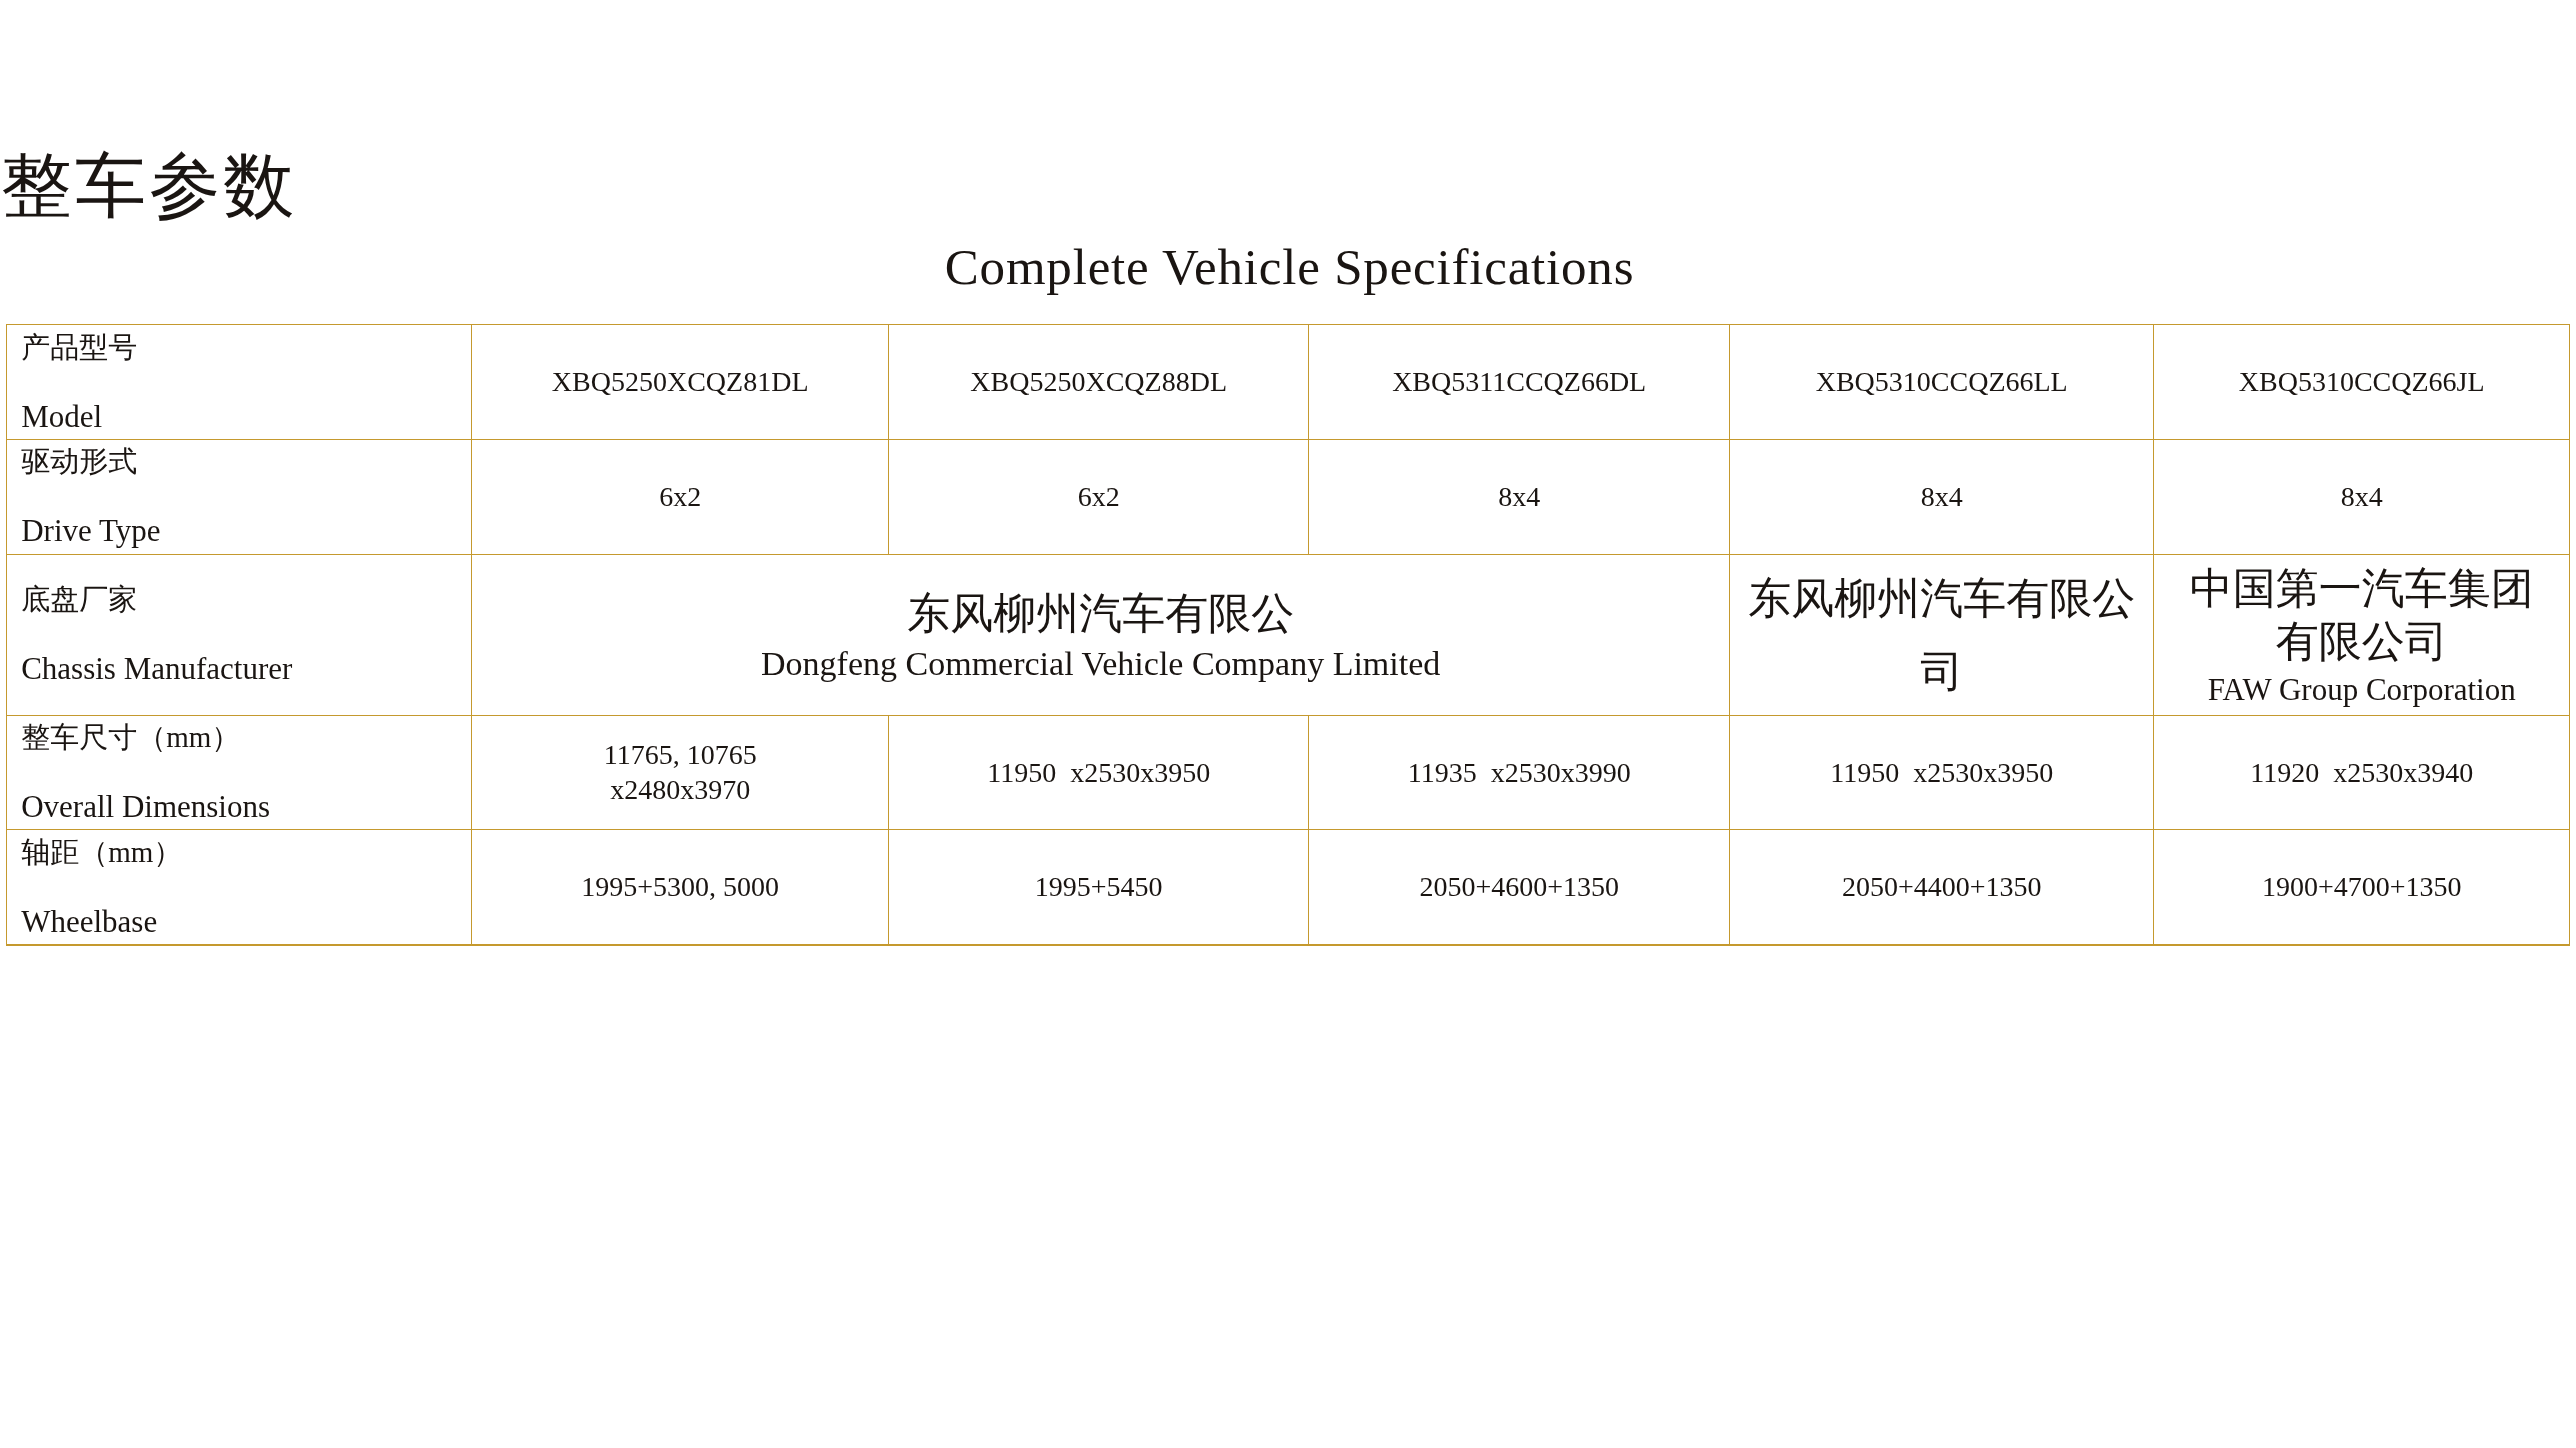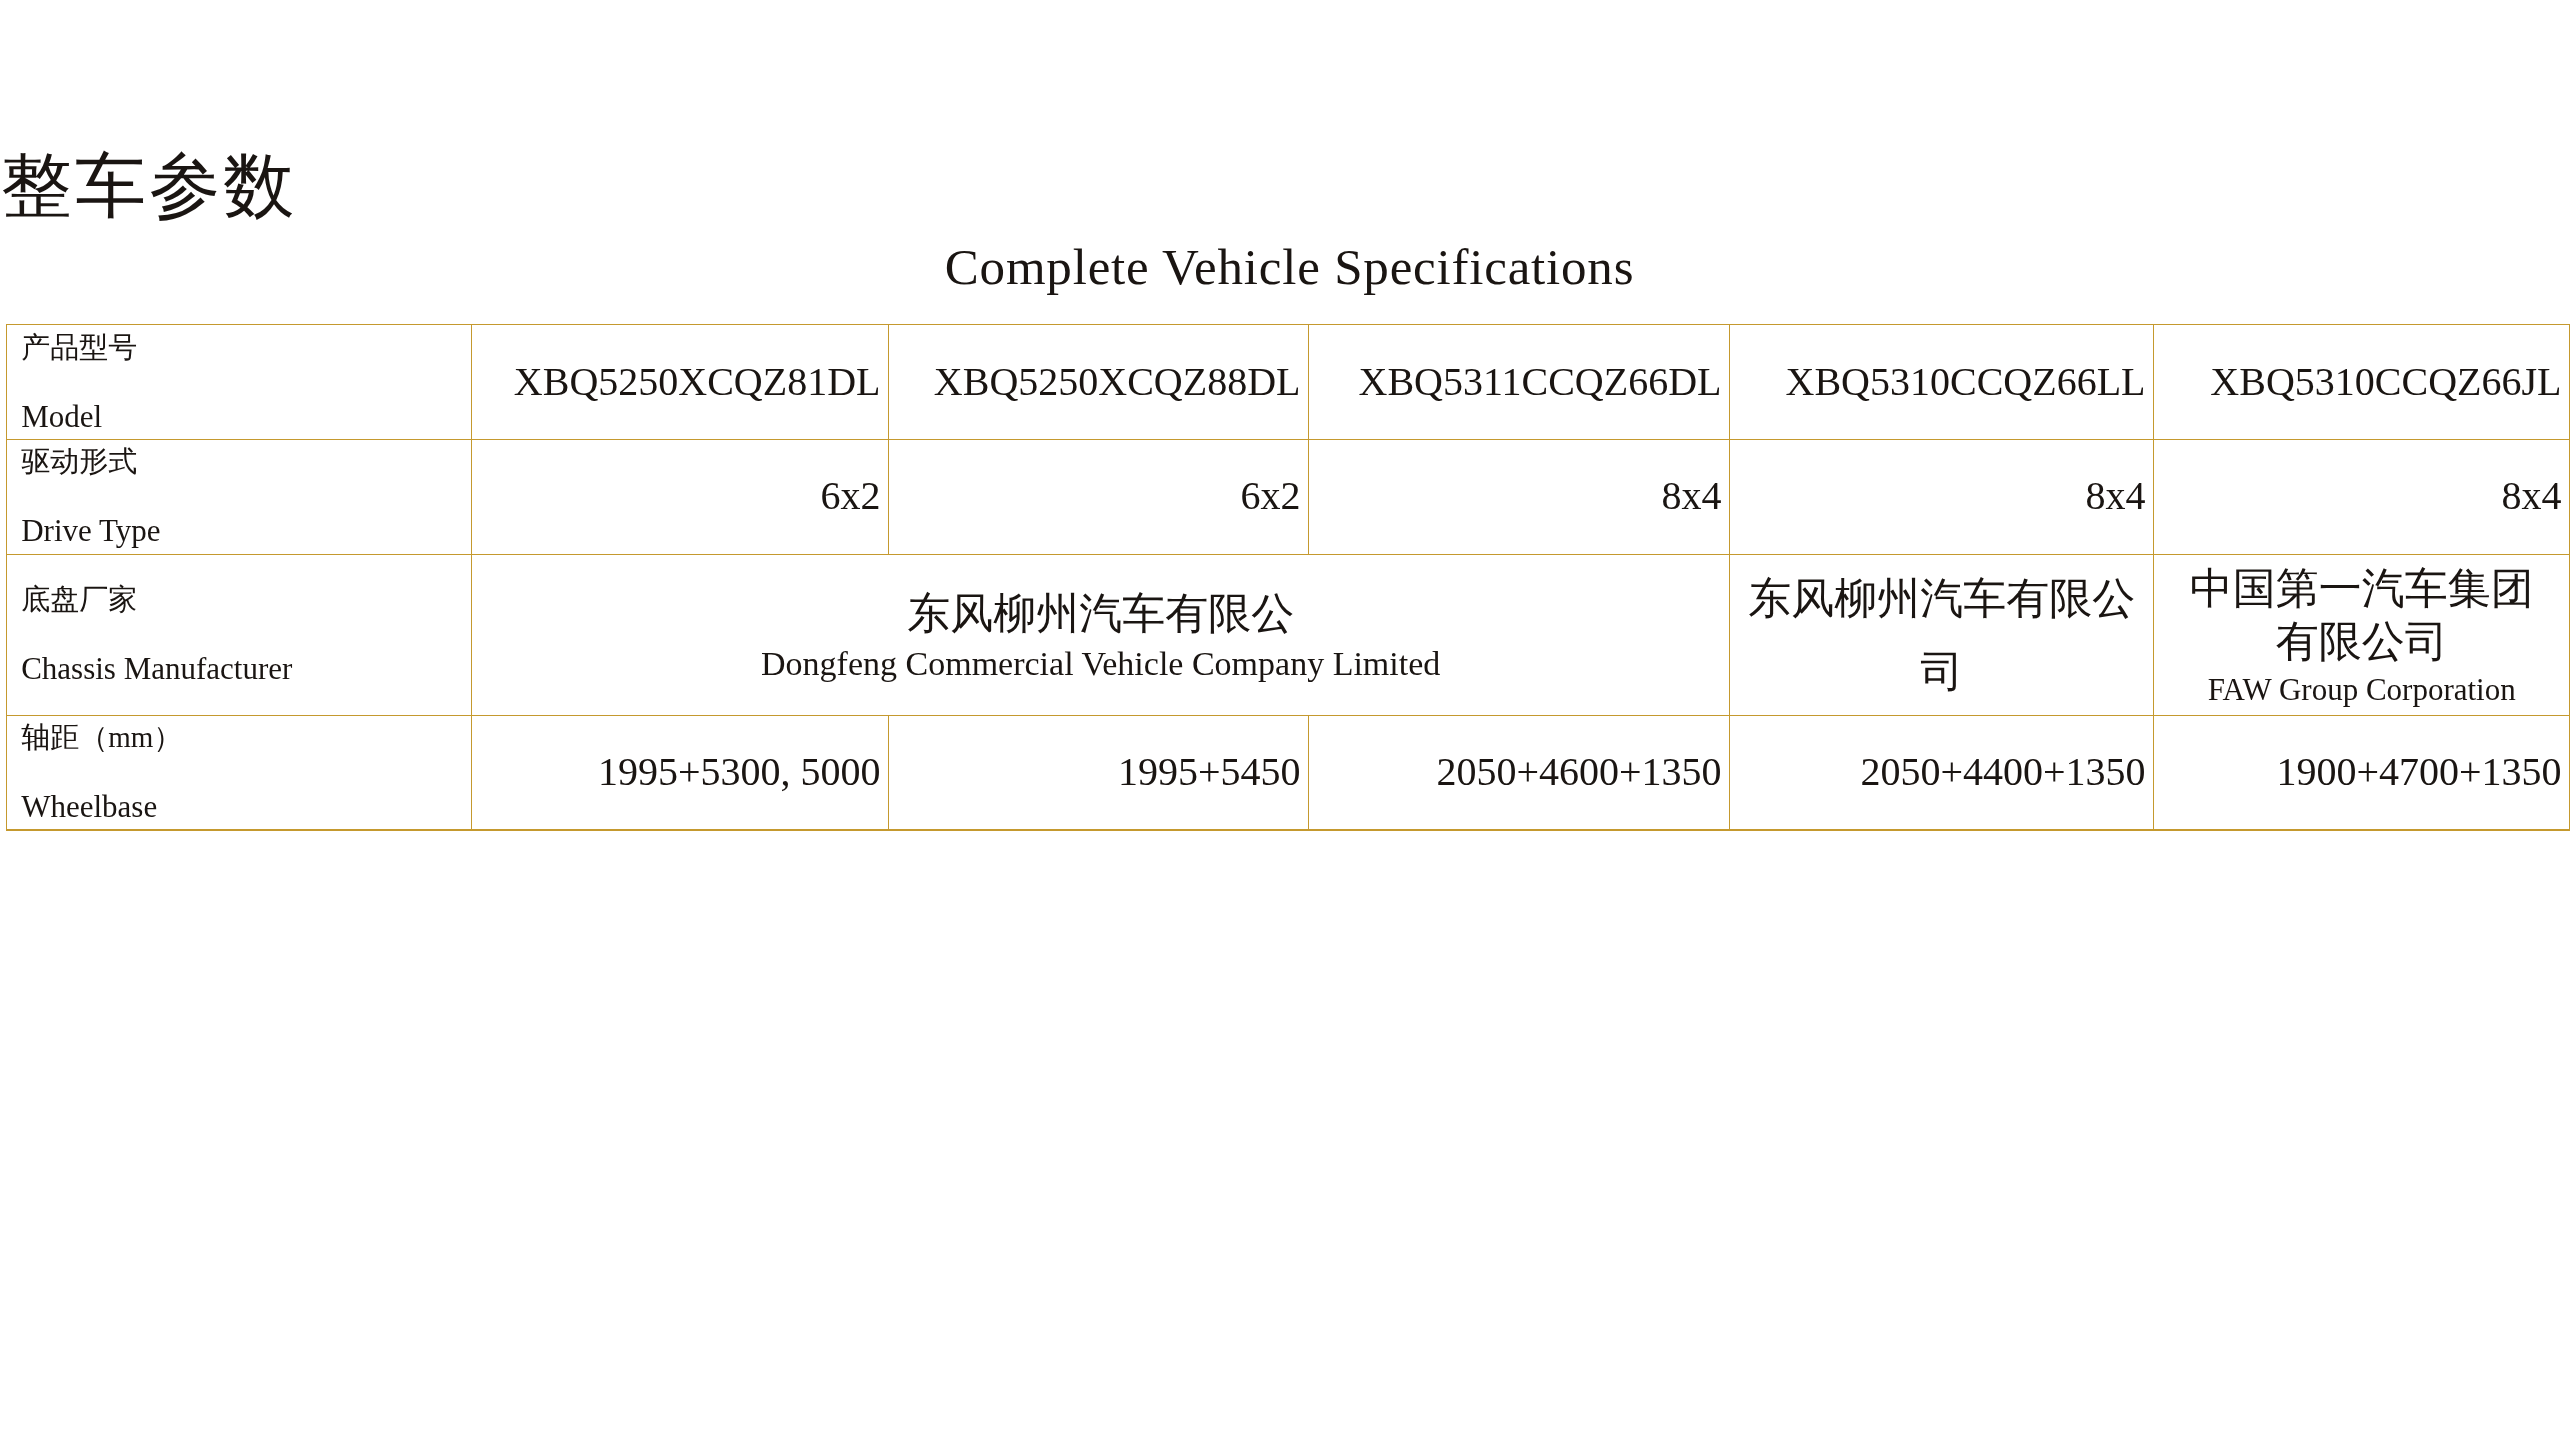--- a/index.html
+++ b/index.html
@@ -47,22 +47,22 @@
   tr.r-chassis  td{height:151px;}
   tr.r-engine   td{height:352px;}
   tr.r-dims     td{height:94px;}
   tr.r-wheel    td{height:95px;}
 
   td.lbl{padding-left:14px;}
   .lbl-zh{font-size:29px;line-height:1.2;white-space:pre-wrap;}
   .lbl-en{font-size:31px;line-height:1.12;white-space:pre-wrap;margin-top:35px;}
 
   td.val{
-    text-align:right;
-    font-size:40px;line-height:1.22;
+    text-align:center;
+    font-size:28px;line-height:1.22;
     white-space:pre-wrap;
   }
 
   td.merged{text-align:center;}
   .cell-zh{font-size:43px;line-height:1.25;white-space:pre-wrap;}
   .cell-zh.loose{line-height:1.7;}
   .cell-en{font-size:34px;line-height:1.15;margin-top:3.1px;white-space:pre-wrap;}
   .cell-en.small{font-size:31px;}
 </style>
 </head>
@@ -120,20 +120,32 @@
 司</div>
       </td>
       <td class="merged">
         <div class="cell-zh">中国第一汽车集团
 有限公司</div>
         <div class="cell-en small">FAW Group Corporation</div>
       </td>
     </tr>
 
 
+    <tr class="r-dims">
+      <td class="lbl">
+        <div class="lbl-zh">整车尺寸（mm）</div>
+        <div class="lbl-en">Overall Dimensions</div>
+      </td>
+      <td class="val">11765, 10765
+x2480x3970</td>
+      <td class="val thin">11950  x2530x3950</td>
+      <td class="val">11935  x2530x3990</td>
+      <td class="val thin">11950  x2530x3950</td>
+      <td class="val">11920  x2530x3940</td>
+    </tr>
 
     <tr class="r-wheel">
       <td class="lbl">
         <div class="lbl-zh">轴距（mm）</div>
         <div class="lbl-en">Wheelbase</div>
       </td>
       <td class="val">1995+5300, 5000</td>
       <td class="val thin">1995+5450</td>
       <td class="val">2050+4600+1350</td>
       <td class="val thin">2050+4400+1350</td>

